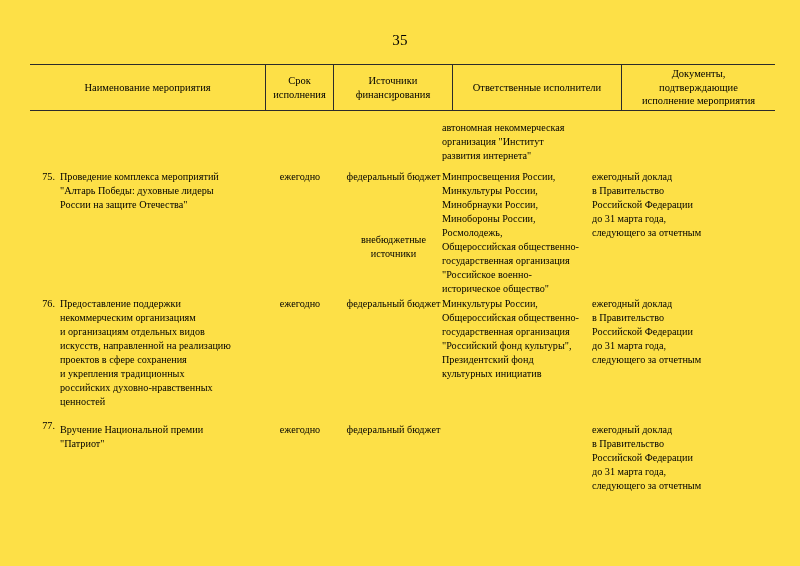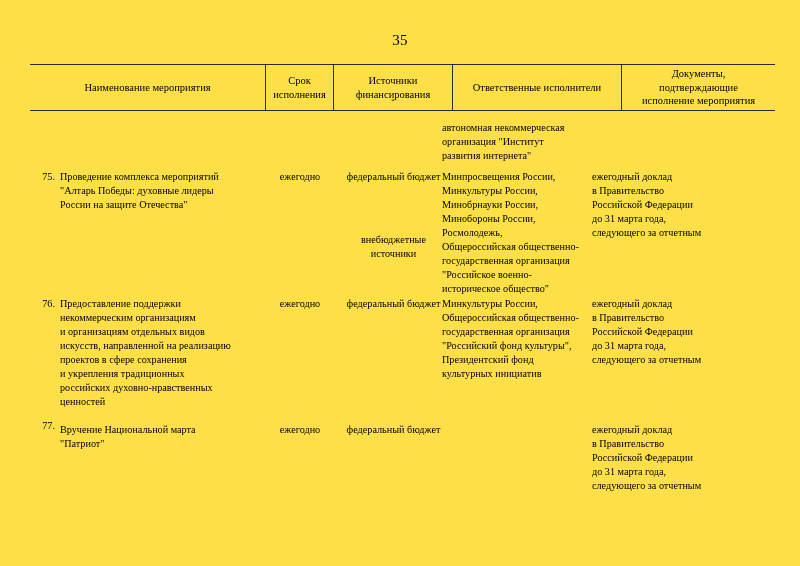--- a/index.html
+++ b/index.html
@@ -202,21 +202,21 @@
 "Российский фонд культуры",
 Президентский фонд
 культурных инициатив</div>
   <div class="cell docs col-docs" style="top:297px;">ежегодный доклад
 в Правительство
 Российской Федерации
 до 31 марта года,
 следующего за отчетным</div>
 
   <div class="cell num col-num" style="top:419px;">77.</div>
-  <div class="cell name col-name" style="top:423px;">Вручение Национальной марта
+  <div class="cell name col-name" style="top:423px;">Вручение Национальной премии
 "Патриот"</div>
   <div class="cell term col-term" style="top:423px;">ежегодно</div>
   <div class="cell fund col-fund" style="top:423px;">федеральный бюджет</div>
   <div class="cell docs col-docs" style="top:423px;">ежегодный доклад
 в Правительство
 Российской Федерации
 до 31 марта года,
 следующего за отчетным</div>
 
 </div>

